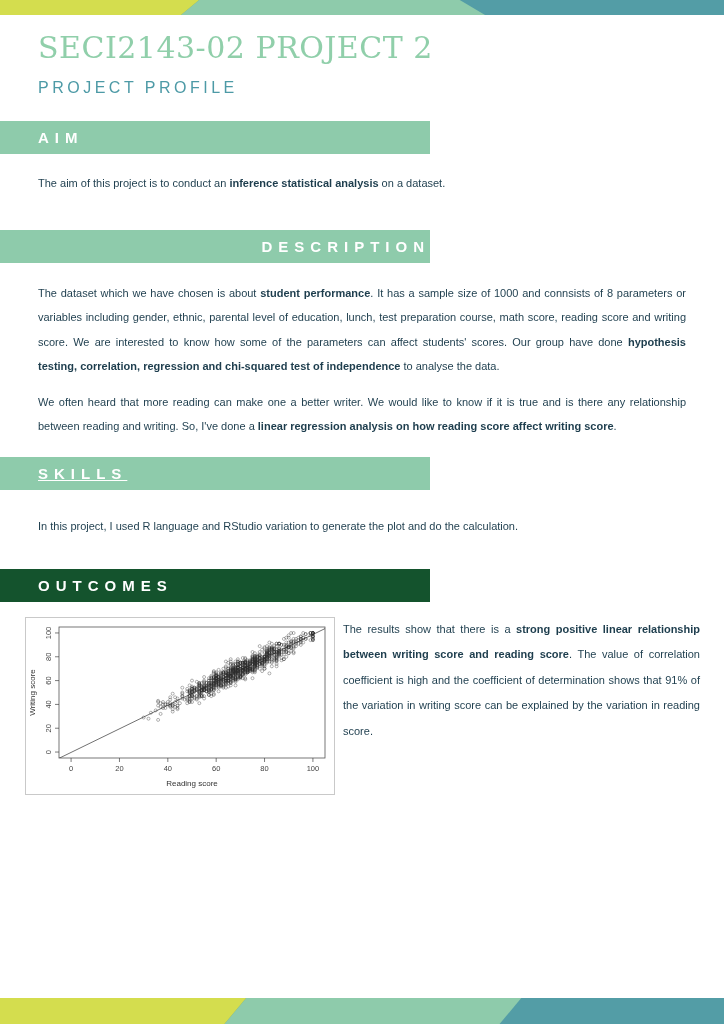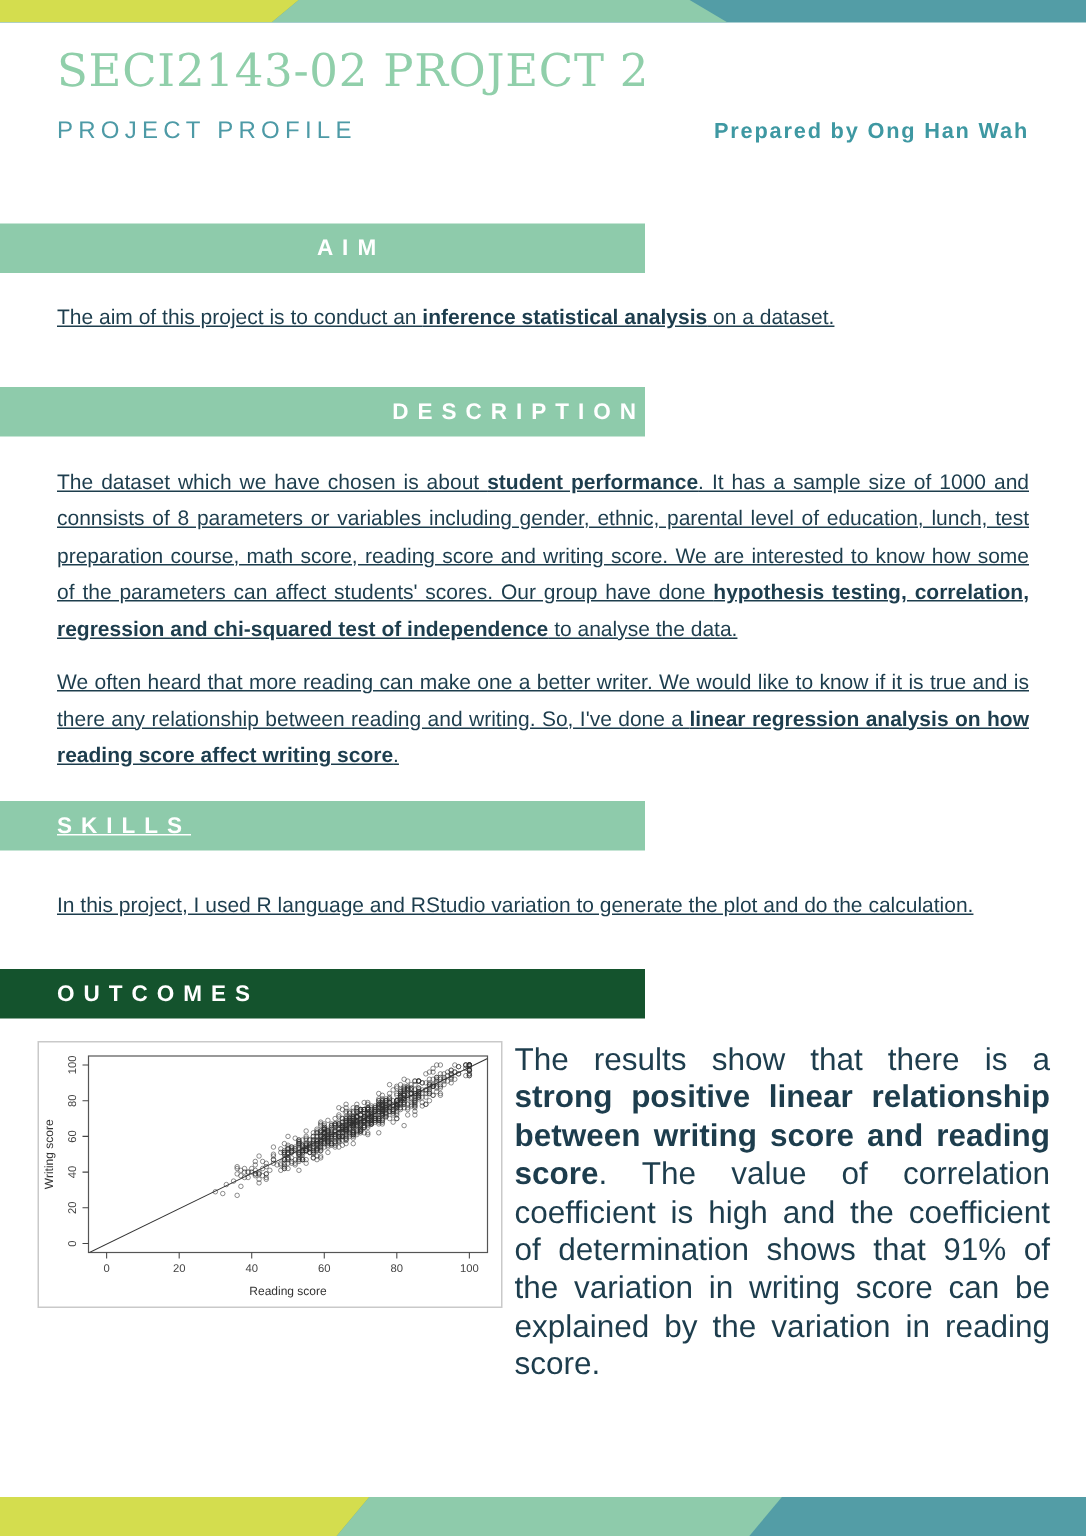--- a/index.html
+++ b/index.html
@@ -18,73 +18,71 @@
   .band-top .green-shape  { clip-path:polygon(27.5% 0, 63.5% 0, 67% 100%, 25% 100%); }
   .band-top .lime-shape   { clip-path:polygon(0 0, 27.5% 0, 25% 100%, 0 100%); }
   .band-bottom .green-shape { clip-path:polygon(34% 0, 72% 0, 69% 100%, 31% 100%); }
   .band-bottom .lime-shape  { clip-path:polygon(0 0, 34% 0, 31% 100%, 0 100%); }
 
   header { padding:0 38px; }
   .title {
     margin-top:30px; font-family:"DejaVu Serif","Liberation Serif",serif;
     font-size:30px; font-weight:400; letter-spacing:0.5px; line-height:36px;
   }
-  .sub-row { display:flex; justify-content:space-between; align-items:center; margin-top:13px; }
+  .sub-row { display:flex; justify-content:space-between; align-items:flex-start; margin-top:13px;flex-direction:column; }
   .subtitle { font-size:16px; letter-spacing:3.5px; }
   .prepared-by { font-size:14.5px; font-weight:700; letter-spacing:1.2px; }
 
   .section-bar {
     width:430px; height:33px; display:flex; align-items:center;
     padding-left:38px; color:#ffffff;
     font-size:15px; font-weight:700; letter-spacing:6px;
   }
-  .bar-aim { margin-top:52px;justify-content:center; }
+  .bar-aim { margin-top:24px; }
   .bar-description { margin-top:34px; }
   .bar-skills { margin-top:18px; }
   .bar-outcomes { margin-top:31px; }
 
   .body {
-    padding:0 38px; font-size:14px; line-height:24.5px;
+    padding:0 38px; font-size:11px; line-height:24.5px;
     text-align:justify;
-    text-decoration:underline;
   }
   .body b { font-weight:700; }
   .p-aim { margin-top:17px; }
   .p-desc1 { margin-top:18px; }
   .p-desc2 { margin-top:11px; }
   .p-skills { margin-top:24px; }
   .p-out2 { margin-top:7px; }
 
   .outcomes-row {
     margin-top:15px; display:flex; gap:8px;
     padding:0 24px 0 25px; align-items:flex-start;
   }
   .plot-frame {
     flex:0 0 310px; width:310px; height:178px; background:#ffffff;
     border:1px solid #c9c9c9;
   }
   .plot-frame svg { display:block; }
-  .out-col { flex:1; padding:0; font-size:21px; line-height:25.4px; text-align:justify; }
+  .out-col { flex:1; padding:0; font-size:11px; line-height:25.4px; text-align:justify; }
 </style>
 </head>
 <body>
 
 <div class="page">
 
   <div class="band band-top">
     <div class="base" style="background: rgb(83, 157, 166);"></div>
     <div class="shape green-shape" style="background: rgb(142, 203, 171);"></div>
     <div class="shape lime-shape" style="background: rgb(212, 221, 78);"></div>
   </div>
 
   <header>
     <h1 class="title" style="color: rgb(144, 207, 170);">SECI2143-02 PROJECT 2</h1>
     <div class="sub-row">
       <div class="subtitle" style="color: rgb(77, 154, 166);">PROJECT PROFILE</div>
-      <div class="prepared-by" style="color: rgb(62, 152, 162);">Prepared by Ong Han Wah</div>
     </div>
   </header>
 
   <div class="section-bar bar-aim" style="background: rgb(142, 203, 171);">
     <span>AIM</span>
   </div>
   <p class="body p-aim">The aim of this project is to conduct an <b>inference statistical analysis</b> on a dataset.</p>
 
   <div class="section-bar bar-description" style="background: rgb(142, 203, 171); justify-content: flex-end;">
     <span>DESCRIPTION</span>

